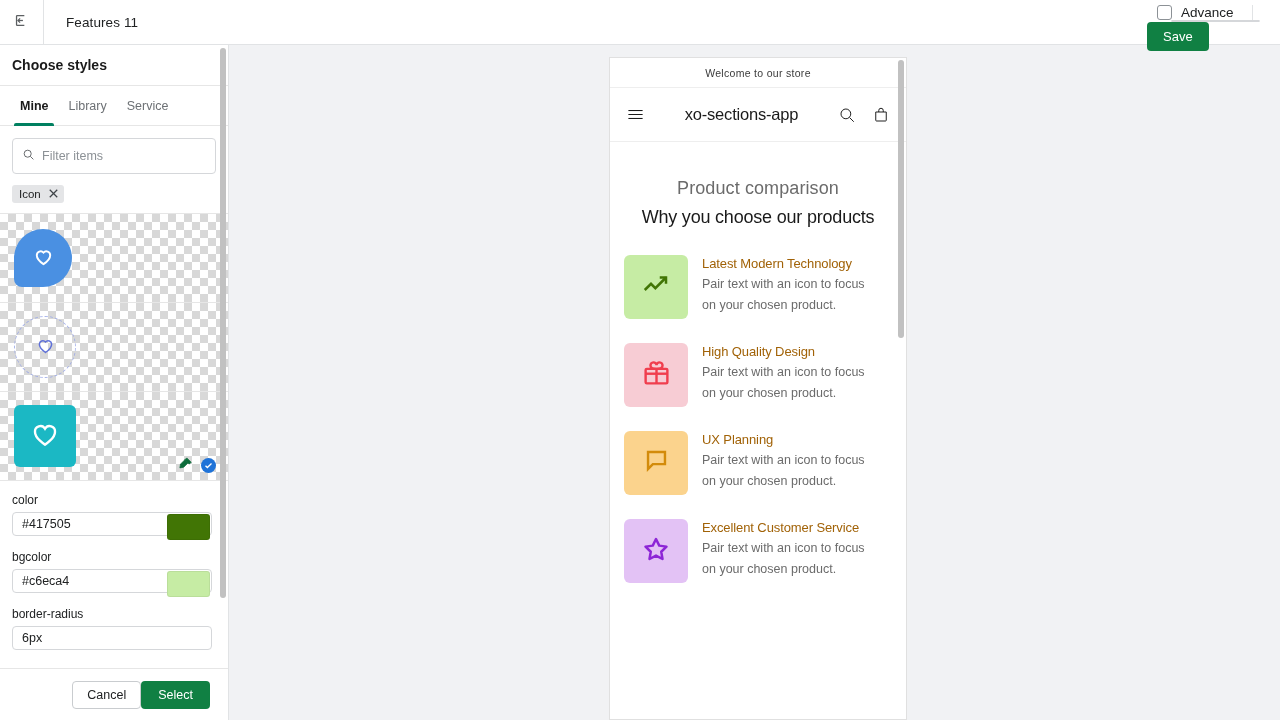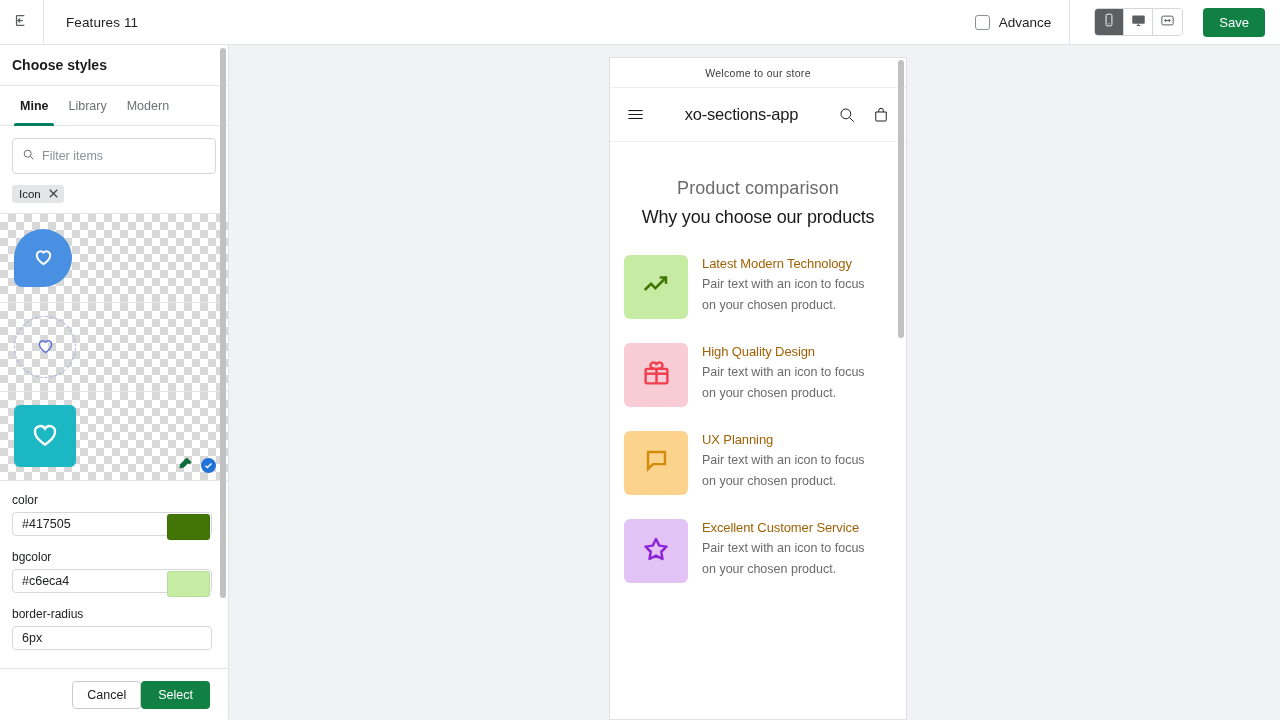--- a/index.html
+++ b/index.html
@@ -26,21 +26,21 @@
     display: flex; align-items: center; justify-content: center;
     border-right: 1px solid #e1e3e5;
     cursor: pointer;
   }
   .topbar-title {
     font-size: 13.5px; color: #202223;
     margin-left: 22px;
     letter-spacing: .1px;
   }
   .topbar-right {
-    margin-left: auto; display: flex; align-items: center; height: 34px;
+    margin-left: auto; display: flex; align-items: flex-start; height: 34px; flex-direction: column;
   }
   .advance-wrap {
     display: flex; align-items: center; gap: 9px;
     padding: 0 18px 0 10px;
     border-right: 1px solid #e1e3e5;
     height: 45px;
   }
   .adv-check {
     width: 15px; height: 15px;
     border: 1.6px solid #8c9196;
@@ -366,21 +366,21 @@
 </div>
 
 <div class="panel">
   <div class="panel-head">
     <span class="panel-head-title">Choose styles</span>
   </div>
 
   <div class="tabs">
     <div class="tab active">Mine</div>
     <div class="tab">Library</div>
-    <div class="tab">Modern</div>
+    <div class="tab">Service</div>
   </div>
 
   <div class="filter-row">
     <div class="search-box">
       <span>
         <svg width="13" height="13" viewBox="0 0 24 24">
             <circle cx="10.5" cy="10.5" r="6.5"></circle>
             <line x1="15.5" y1="15.5" x2="21" y2="21"></line>
           </svg>
       </span>

